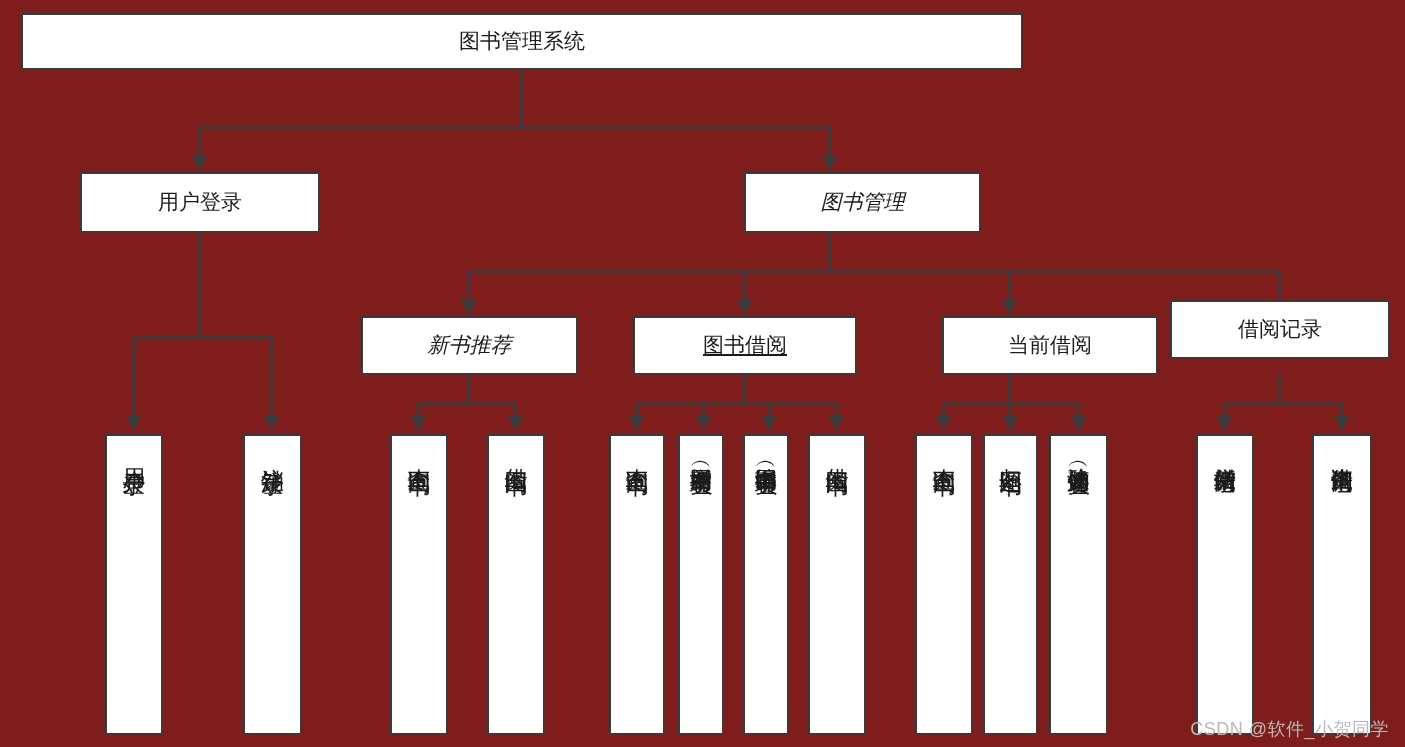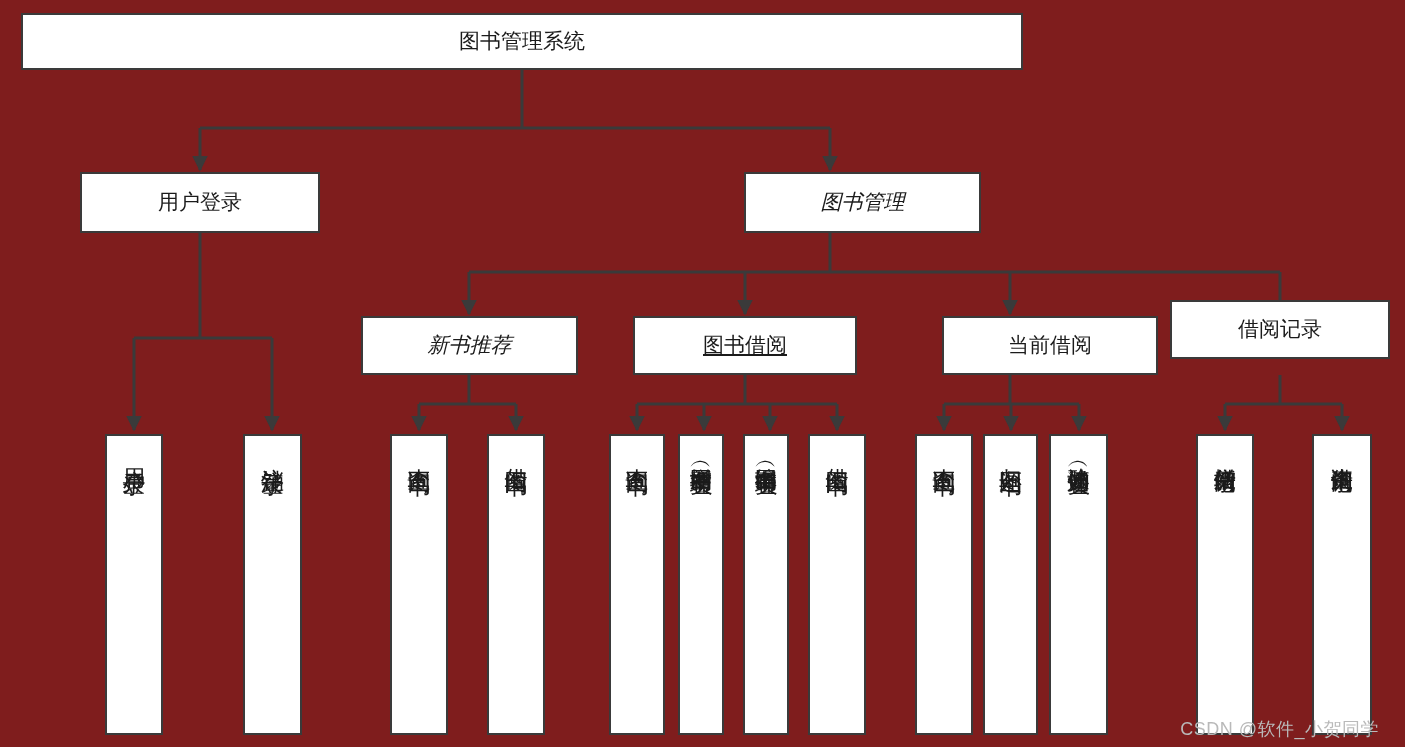--- a/index.html
+++ b/index.html
@@ -57,21 +57,21 @@
     letter-spacing: 2px;
     line-height: 1.0;
     white-space: nowrap;
   }
   .node.vertical.tall .node-label {
     font-size: 22px;
     letter-spacing: 1px;
   }
   #watermark {
     position: absolute;
-    right: 26px;
+    right: 16px;
     bottom: 6px;
     font-size: 18px;
     color: #b9b9b9;
     white-space: nowrap;
     letter-spacing: 0.5px;
   }
 </style>
 </head>
 <body>
 

